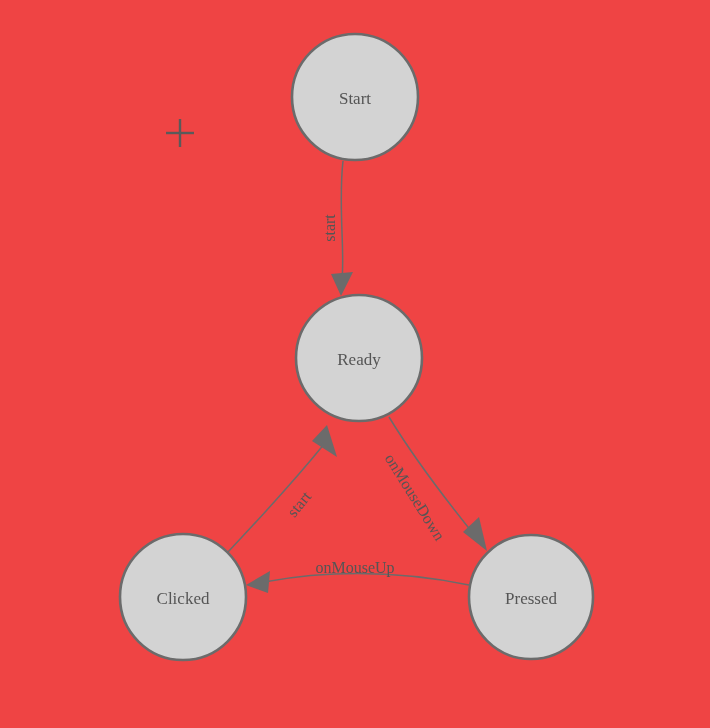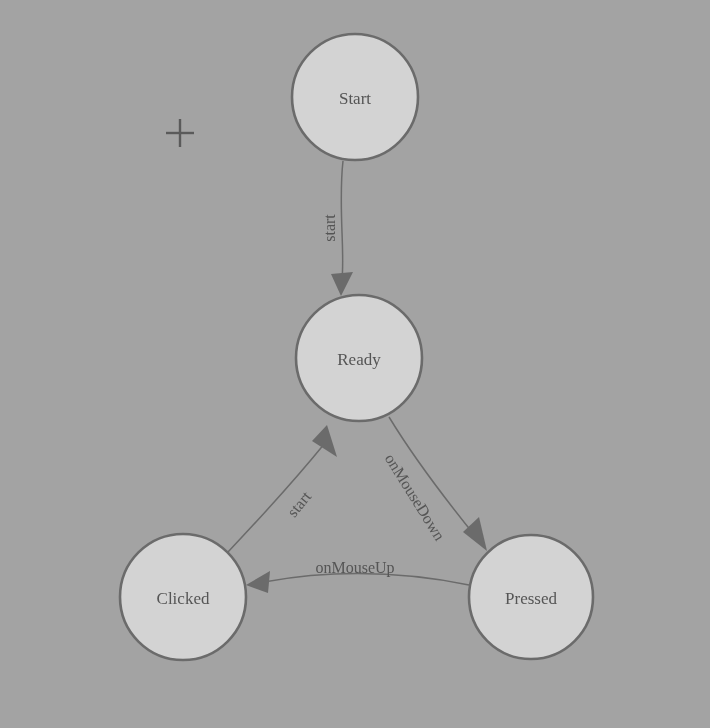--- a/index.html
+++ b/index.html
@@ -10,21 +10,21 @@
   body {
     width: 710px;
     height: 728px;
     overflow: hidden;
     font-family: "Liberation Serif", serif;
   }
   #canvas-wrap {
     position: relative;
     width: 710px;
     height: 728px;
-    background: #a3a3a3;
+    background: #ef4444;
   }
   svg#diagram {
     display: block;
     width: 710px;
     height: 728px;
   }
   .node-circle {
     fill: #d3d3d3;
     stroke: #6b6b6b;
     stroke-width: 2.6;

